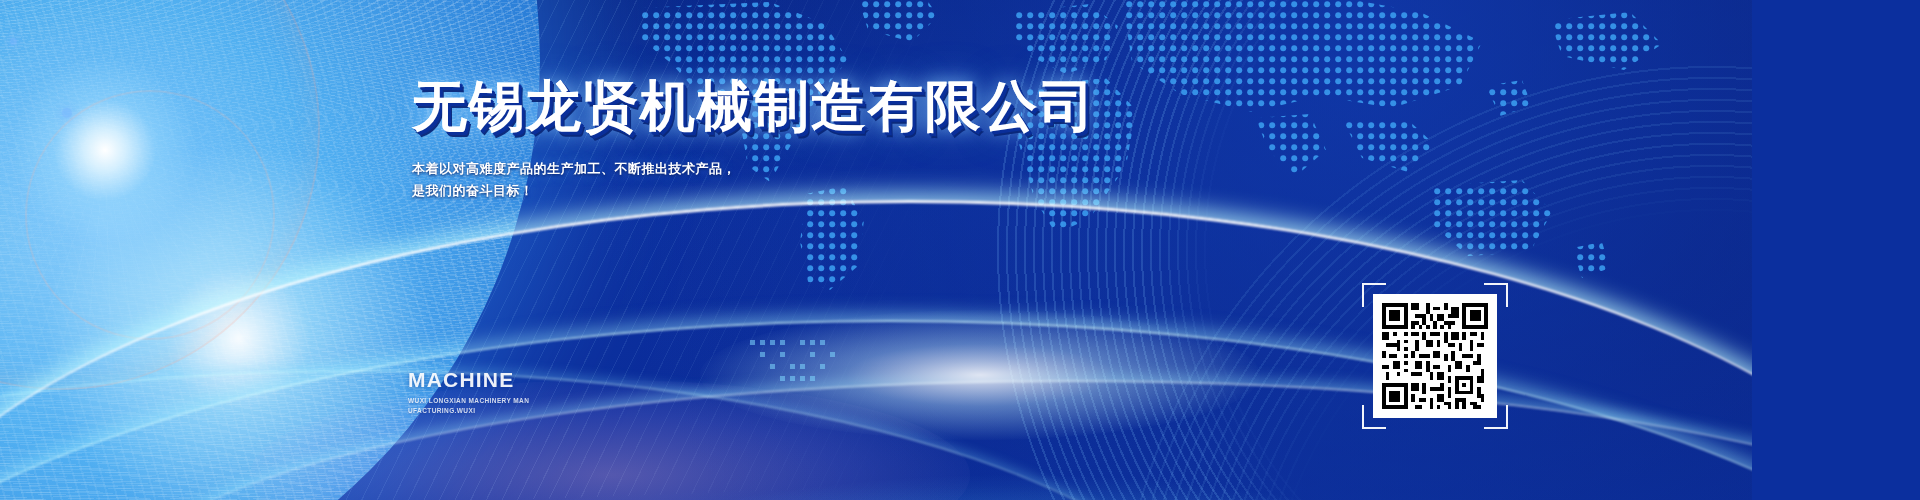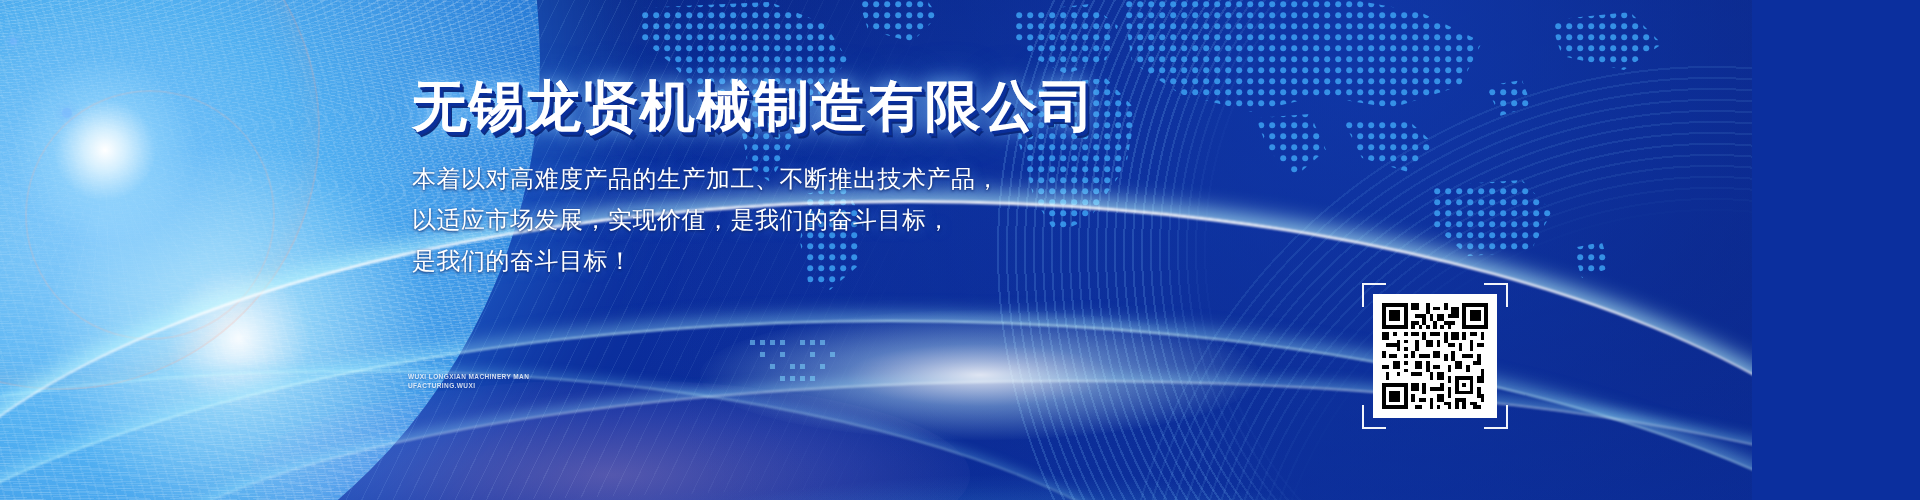--- a/index.html
+++ b/index.html
@@ -237,22 +237,22 @@
        4px 5px 0 rgba(8,38,120,0.95),
        0 0 18px rgba(150,210,255,0.85),
        0 0 34px rgba(90,180,255,0.55);
     background:linear-gradient(180deg,#ffffff 0%,#ffffff 46%,#dceeff 62%,#ffffff 100%);
     -webkit-background-clip:text;
     background-clip:text;
   }
 
   .subtitle {
     margin-top:22px;
-    font-size:24px;
-    font-weight:normal;
+    font-size:13px;
+    font-weight:bold;
     line-height:1.72;
     color:#ffffff;
     letter-spacing:0.5px;
     text-shadow:0 1px 3px rgba(5,25,90,0.95), 0 0 12px rgba(80,160,255,0.55);
     white-space:nowrap;
   }
 
   
   .mm-block {
     position:absolute;
@@ -402,26 +402,26 @@
         <rect x="54" y="38" width="5" height="5"></rect>
           <rect x="64" y="38" width="5" height="5"></rect>
       </g>
     </svg>
   </div>
 
   <div class="content">
     <div id="title">无锡龙贤机械制造有限公司</div>
     <div class="subtitle">
       <div>本着以对高难度产品的生产加工、不断推出技术产品，</div>
-      <div>以适应市场发展，实现价值，是我们的奋斗目标，</div>
       <div>是我们的奋斗目标！</div>
     </div>
   </div>
 
   <div class="mm-block">
+    <div class="mm-l1">MACHINE</div>
     <div class="mm-sub">
       <div>WUXI LONGXIAN MACHINERY MAN</div>
       <div>UFACTURING.WUXI</div>
     </div>
   </div>
 
   <div class="qr-wrap">
     <div class="qr-frame-c tl"></div>
     <div class="qr-frame-c tr"></div>
     <div class="qr-frame-c bl"></div>

